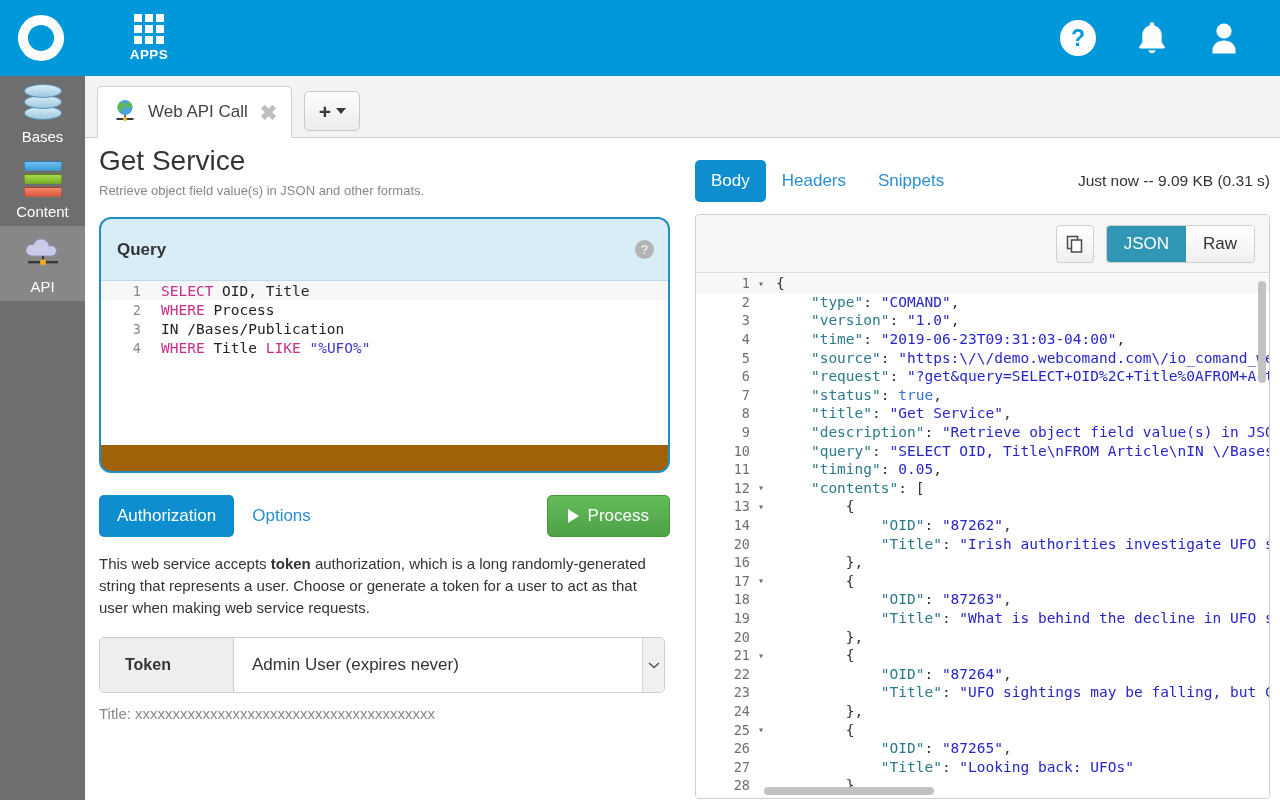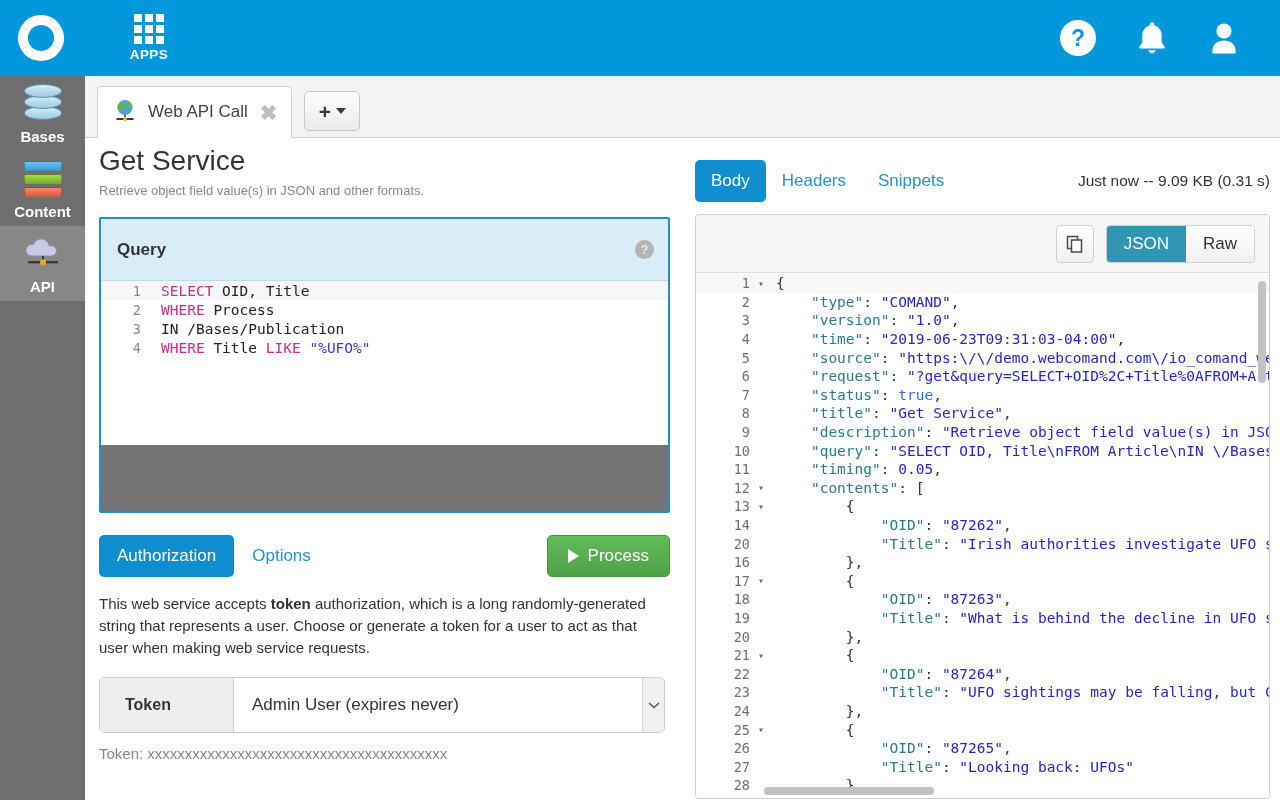--- a/index.html
+++ b/index.html
@@ -42,21 +42,21 @@
   }
   .top-icon { cursor: pointer; display: flex; align-items: center; justify-content: center; }
 
   
   #sidebar {
     position: absolute; left: 0; top: 76px; width: 85px; height: 724px;
     background: #6e6e6e;
   }
   .rail-item {
     width: 85px; height: 75px; display: flex; flex-direction: column;
-    align-items: center; justify-content: center; cursor: pointer; font-weight: bold;
+    align-items: center; justify-content: center; cursor: pointer;
   }
   .rail-item.active { background: #878787; }
   .rail-label {
     color: #ffffff; font-size: 15px; margin-top: 5px; line-height: 1;
   }
   .rail-icon { height: 40px; display: flex; align-items: center; justify-content: center; }
   
   .db-ico { width: 38px; height: 40px; position: relative; }
   .db-ico .seg {
     position: absolute; left: 0; width: 38px; height: 14px; border-radius: 50%/7px;
@@ -104,22 +104,22 @@
 
   
   #main { position: absolute; left: 85px; top: 138px; width: 1195px; height: 662px; background: #fff; }
 
   #left-pane { position: absolute; left: 14px; top: 0; width: 600px; height: 662px; }
   #page-title { font-size: 28px; color: #333; font-weight: normal; margin: 7px 0 0 0; }
   #page-subtitle { font-size: 13px; color: #888; margin-top: 6px; }
 
   
   #query-panel {
-    margin-top: 19px; width: 571px; height: 296px;
-    border: 2px solid #1f8fc9; border-radius: 2px; background: #737373; overflow: hidden;
+    margin-top: 19px; width: 571px; height: 256px;
+    border: 2px solid #1f8fc9; border-radius: 12px; background: #a16207; overflow: hidden;
   }
   #query-header {
     height: 62px; background: #d9edf9; border-bottom: 1px solid #bcdcee;
     display: flex; align-items: center; padding: 0 14px 0 16px;
   }
   #query-header-title { font-size: 17px; font-weight: bold; color: #333; }
   #query-help-icon {
     margin-left: auto; width: 19px; height: 19px; border-radius: 50%;
     background: #b4b4b4; color: #e9e9e9; font-size: 13px; font-weight: bold;
     display: flex; align-items: center; justify-content: center; cursor: pointer;
@@ -402,21 +402,21 @@
       <div id="token-label">Token</div>
       <div id="token-select">
         <span>Admin User (expires never)</span>
         <span id="token-arrow-box">
           <svg width="12" height="8" viewBox="0 0 12 8">
               <path d="M1 2 L6 6.5 L11 2" fill="none" stroke="#555" stroke-width="1.4"></path>
             </svg>
         </span>
       </div>
     </div>
-    <div id="token-hint">Token: xxxxxxxxxxxxxxxxxxxxxxxxxxxxxxxxxxxxxxxx</div>
+    <div id="token-hint">Title: xxxxxxxxxxxxxxxxxxxxxxxxxxxxxxxxxxxxxxxx</div>
   </div>
 
   <div id="right-pane">
     <div id="resp-tabs">
       <div class="resp-tab active">Body</div>
       <div class="resp-tab">Headers</div>
       <div class="resp-tab">Snippets</div>
       <div id="resp-meta">Just now -- 9.09 KB (0.31 s)</div>
     </div>
 

